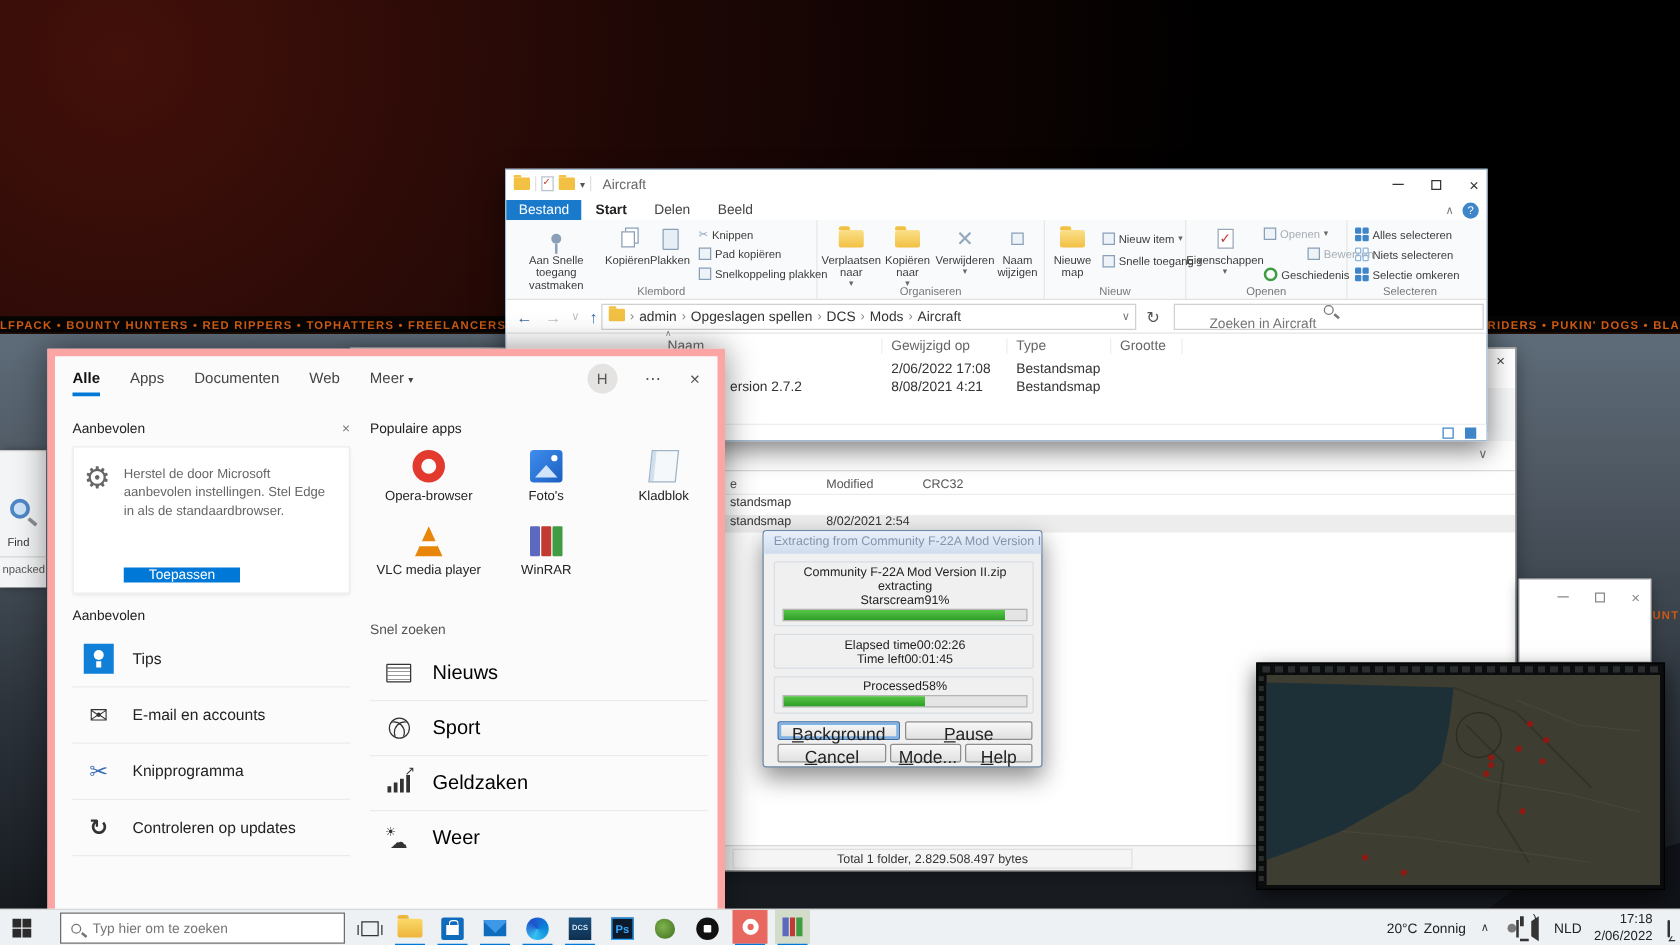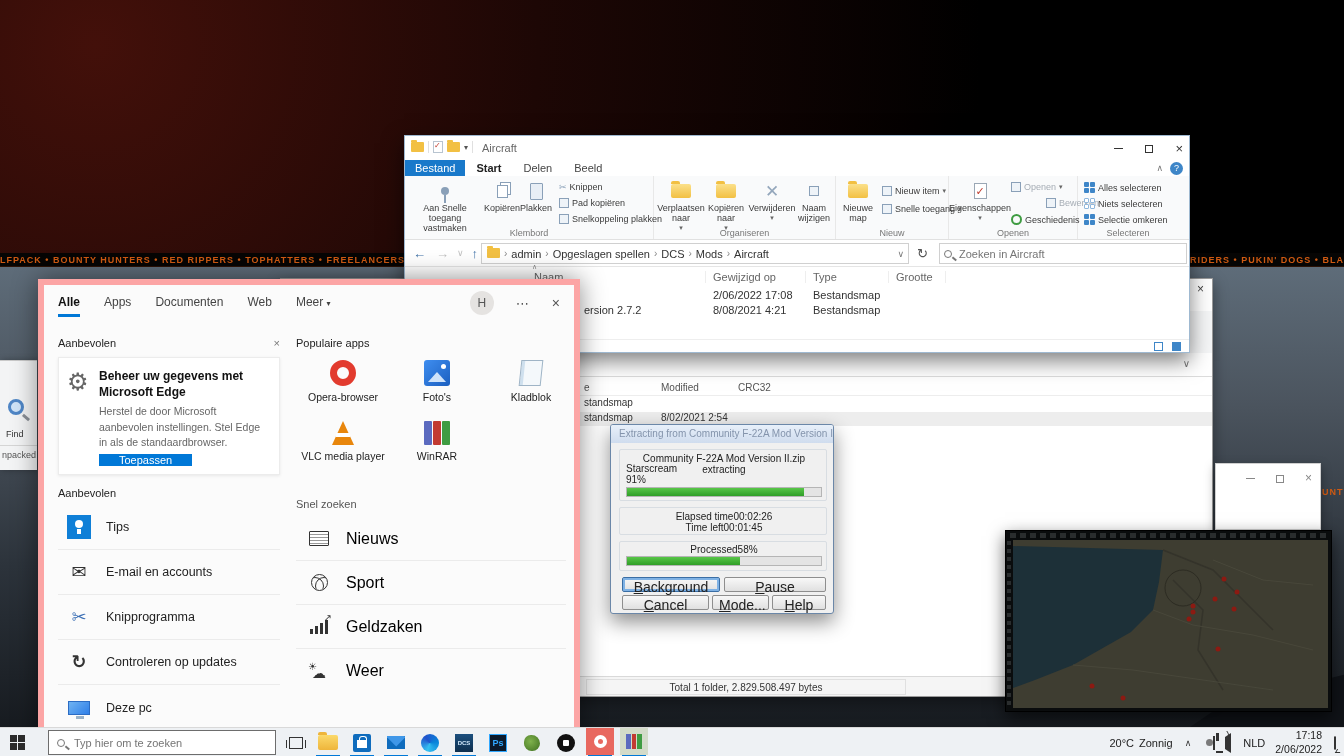--- a/index.html
+++ b/index.html
@@ -85,21 +85,21 @@
   .ic-hist{width:11px;height:11px;border:2px solid #3f9c42;border-radius:50%;}
   .chev{font-size:7px;color:#666;}
 
   .ex-nav{position:absolute;left:0;top:104px;width:100%;height:27px;background:#fff;border-bottom:1px solid #e5e5e5;display:flex;align-items:center;font-size:11px;}
   .nav-arrow{color:#3b6ea5;font-size:13px;margin-left:8px;}
   .nav-arrow.dis{color:#c0c0c0;}
   .addr-box{position:absolute;left:76px;top:3px;width:428px;height:21px;border:1px solid #d0d0d0;background:#fff;display:flex;align-items:center;font-size:11px;color:#333;}
   .crumb-sep{color:#888;margin:0 4px;font-size:10px;}
   .addr-chev{position:absolute;right:4px;color:#777;font-size:9px;}
   .refresh{position:absolute;left:512px;top:6px;color:#555;font-size:13px;}
-  .ex-search{position:absolute;left:534px;top:3px;width:248px;height:21px;border:1px solid #d0d0d0;background:#fff;display:flex;align-items:center;padding:0 4px;}
+  .ex-search{position:absolute;left:534px;top:3px;width:248px;height:21px;border:1px solid #d0d0d0;background:#fff;display:flex;align-items:center;padding:0 4px;flex-direction:column;}
   .search-glyph{width:8px;height:8px;border:1.5px solid #777;border-radius:50%;position:relative;flex:0 0 auto;}
   .search-glyph:after{content:"";position:absolute;left:7px;top:7px;width:5px;height:1.5px;background:#777;transform:rotate(40deg);}
   .ex-search input{border:0;outline:0;font-size:11px;color:#555;margin-left:5px;width:200px;background:transparent;}
   .ex-cols{position:absolute;left:0;top:133px;width:100%;height:16px;font-size:11px;color:#666;}
   .ex-col-sep{position:absolute;top:2px;width:1px;height:12px;background:#eee;}
   .ex-row{position:absolute;left:0;width:100%;height:15px;font-size:11px;color:#333;}
   .ex-status{position:absolute;left:0;bottom:0;width:100%;height:13px;border-top:1px solid #eee;background:#fff;}
   .view-toggle{position:absolute;top:2px;width:9px;height:9px;background:#3e86c8;}
   .view-toggle.alt{background:#fff;border:1px solid #3e86c8;}
 
@@ -552,21 +552,20 @@
     </div>
 
     <div class="abs" style="left:14px;top:52px;width:222px;display:flex;justify-content:space-between;">
       <span class="sm-sec-title">Aanbevolen</span>
       <span style="color:#777;font-size:11px;">×</span>
     </div>
 
     <div class="edge-card">
       <div style="position:absolute;left:8px;top:10px;"><span class="gear">⚙</span></div>
       <div style="position:absolute;left:40px;top:10px;width:172px;">
-        <div class="edge-title">Beheer uw gegevens met Microsoft Edge</div>
         <div class="edge-body">Herstel de door Microsoft aanbevolen instellingen. Stel Edge in als de standaardbrowser.</div>
       </div>
       <button class="btn-blue" style="position:absolute;left:40px;bottom:8px;">Toepassen</button>
     </div>
 
     <div class="abs sm-sec-title" style="left:14px;top:202px;">Aanbevolen</div>
 
     <div class="sm-item" style="top:220px;">
       <span class="sm-ic">
           <span class="tips-tile"></span>
@@ -583,26 +582,20 @@
       <span class="sm-ic">
           <span class="glyph-ic" style="color:#3b6fb5;">✂</span>
         </span>
       <span class="sm-lab">Knipprogramma</span>
     </div>
     <div class="sm-item" style="top:355px;">
       <span class="sm-ic">
           <span class="glyph-ic" style="font-weight:bold;">↻</span>
         </span>
       <span class="sm-lab">Controleren op updates</span>
-    </div>
-    <div class="sm-item" style="top:400px;border-bottom:0;">
-      <span class="sm-ic">
-          <span class="pc-ic"></span>
-        </span>
-      <span class="sm-lab">Deze pc</span>
     </div>
 
     <div class="col-right">
       <div class="abs sm-sec-title" style="left:0;top:52px;">Populaire apps</div>
       <div class="pop-grid">
         <div class="pop-cell">
           <span class="opera-ic"></span>
           <span class="pop-label">Opera-browser</span>
         </div>
         <div class="pop-cell">
@@ -664,21 +657,21 @@
 
   <div class="abs wdialog">
     <div class="wd-title">Extracting from Community F-22A Mod Version II.zip</div>
     <div class="wd-group" style="top:24px;height:52px;">
       <div class="wd-row" style="top:3px;">
           <span>Community F-22A Mod Version II.zip</span>
         </div>
       <div class="wd-row" style="top:14px;">
           <span>extracting</span>
         </div>
-      <div class="wd-row" style="top:13px;flex-direction:column;">
+      <div class="wd-row" style="top:25px;">
         <span>Starscream</span>
         <span>91%</span>
       </div>
       <div class="bar" style="top:37px;">
         <div class="bar-fill" style="width: 91%;"></div>
       </div>
     </div>
     <div class="wd-group" style="top:82px;height:28px;">
       <div class="wd-row" style="top:3px;">
         <span>Elapsed time</span>

